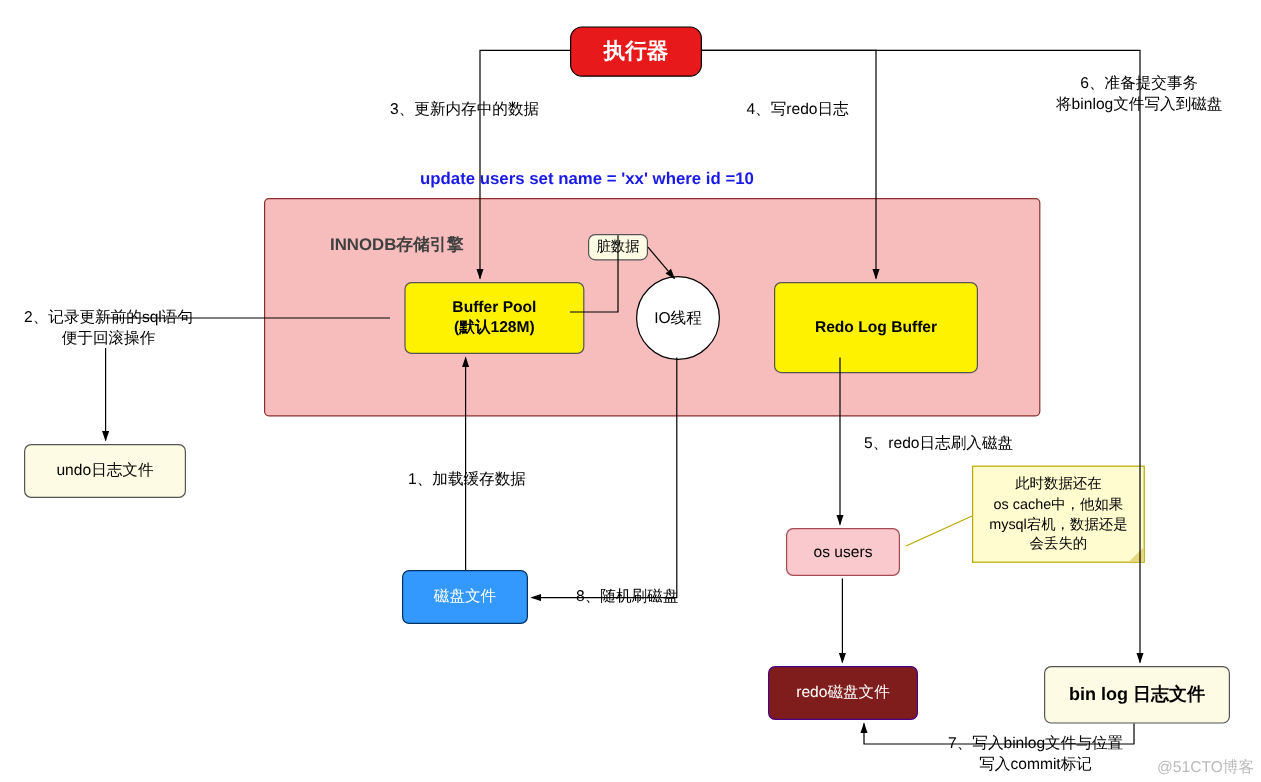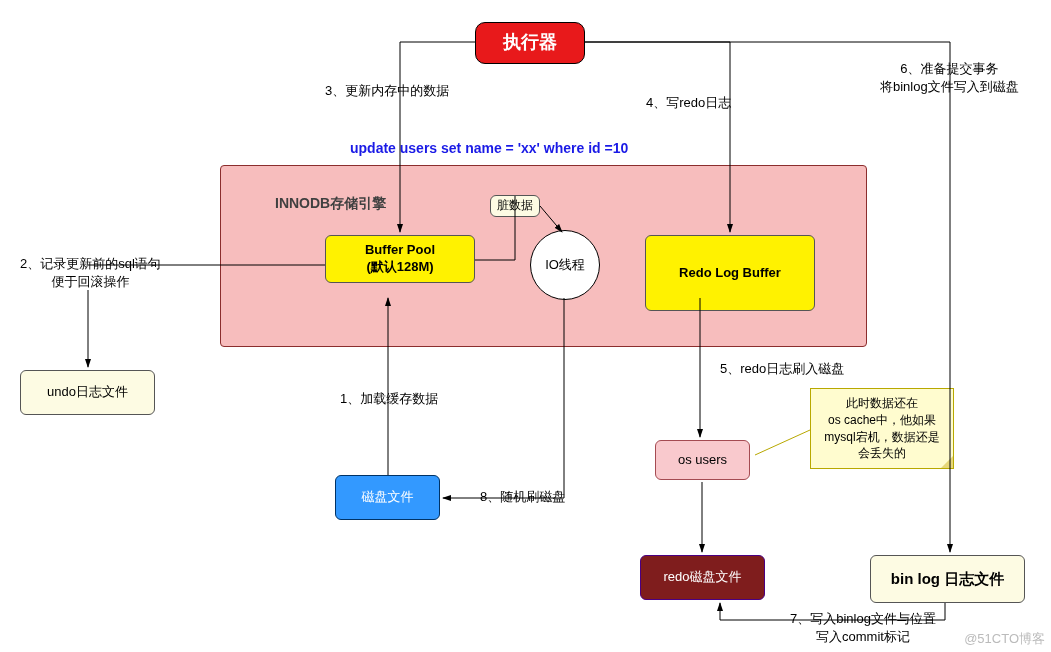--- a/index.html
+++ b/index.html
@@ -137,21 +137,21 @@
 </head>
 <body>
 
 <div class="innodb-container" style="left:220px; top:165px; width:645px; height:180px;"></div>
 <div class="innodb-title" style="left:275px; top:195px;">INNODB存储引擎</div>
 
 <div class="sql-text" style="left:350px; top:140px;">update users set name = 'xx' where id =10</div>
 
 <div class="box executor" style="left:475px; top:22px; width:110px; height:42px;border-radius:10px;">执行器</div>
 
-<div class="box yellow-box" style="left:325px; top:235px; width:150px; height:48px; white-space:pre-line;">Buffer Pool
+<div class="box yellow-box" style="left:337px; top:235px; width:150px; height:60px; white-space:pre-line;">Buffer Pool
 (默认128M)</div>
 
 <div class="box dirty-label" style="left:490px; top:195px; width:50px; height:22px;">脏数据</div>
 
 <div class="io-circle" style="left:530px; top:230px;">IO线程</div>
 
 <div class="box yellow-box" style="left:645px; top:235px; width:170px; height:76px;">Redo Log Buffer</div>
 
 <div class="box light-yellow" style="left:20px; top:370px; width:135px; height:45px;">undo日志文件</div>
 
@@ -165,21 +165,21 @@
 
 <div class="note-box" style="left:810px; top:388px; white-space:pre-line;">此时数据还在
 os cache中，他如果
 mysql宕机，数据还是
 会丢失的</div>
 
 <div class="label" style="left:340px; top:390px;">1、加载缓存数据</div>
 <div class="label" style="left:20px; top:255px; white-space:pre-line;">2、记录更新前的sql语句
 便于回滚操作</div>
 <div class="label" style="left:325px; top:82px;">3、更新内存中的数据</div>
-<div class="label" style="left:646px; top:82px;margin-top:12px;">4、写redo日志</div>
+<div class="label" style="left:622px; top:82px;">4、写redo日志</div>
 <div class="label" style="left:720px; top:360px;">5、redo日志刷入磁盘</div>
 <div class="label" style="left:880px; top:60px; white-space:pre-line;">6、准备提交事务
 将binlog文件写入到磁盘</div>
 <div class="label" style="left:790px; top:610px; white-space:pre-line; text-align:center;">7、写入binlog文件与位置
 写入commit标记</div>
 <div class="label" style="left:480px; top:488px;">8、随机刷磁盘</div>
 
 <div class="watermark">@51CTO博客</div>
 
 <svg class="arrows">

